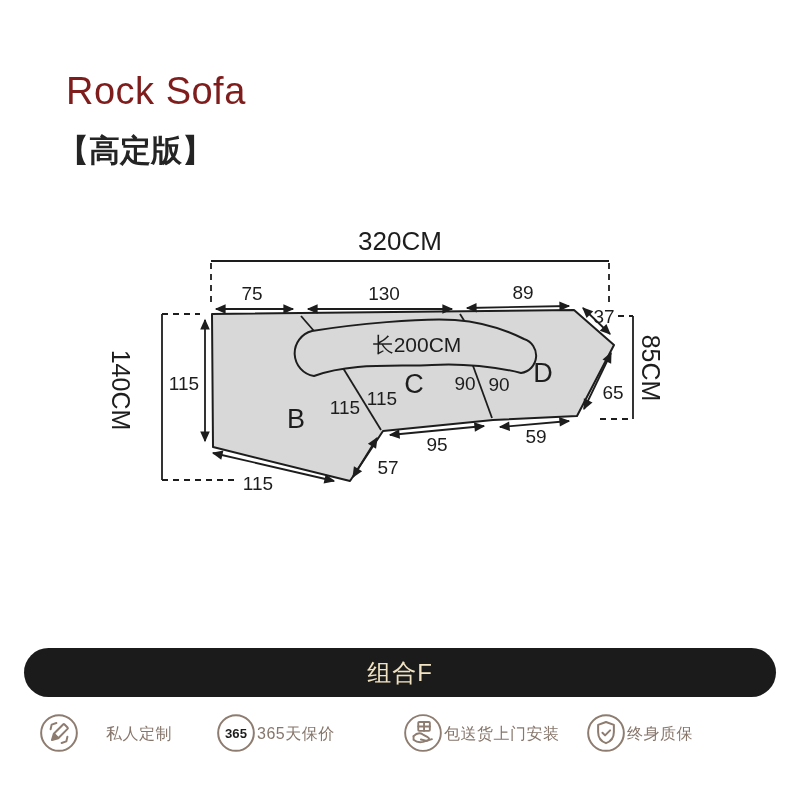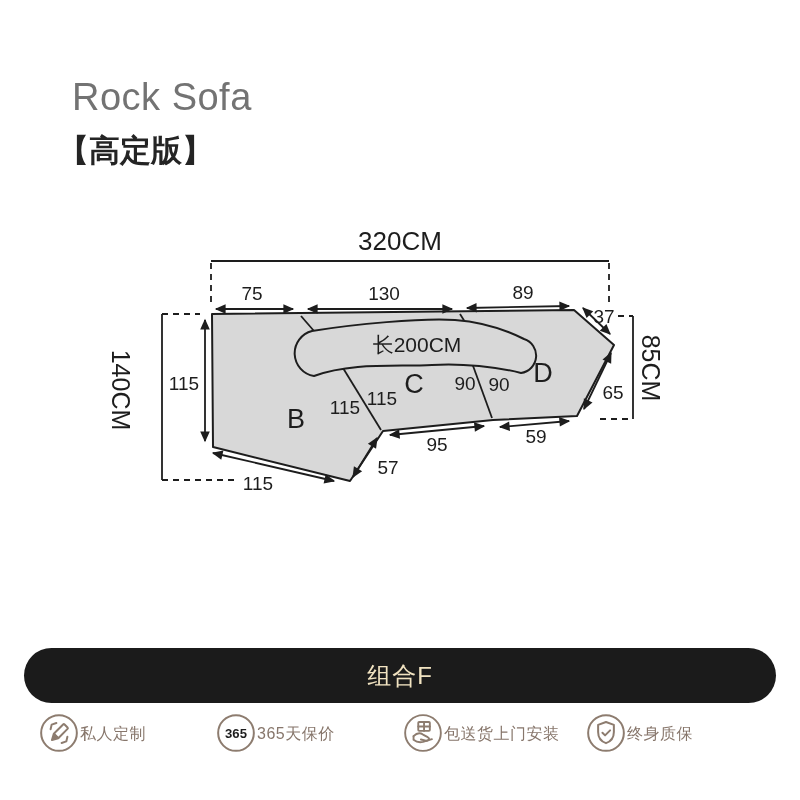--- a/index.html
+++ b/index.html
@@ -1,47 +1,47 @@
 <!DOCTYPE html>
 <html><head>
 <meta charset="utf-8">
 <style>
   html,body{margin:0;padding:0;}
   body{
     width:800px;height:800px;position:relative;background:#ffffff;
     font-family:"Liberation Sans", sans-serif;color:#222;overflow:hidden;
   }
   .page-title{
-    position:absolute;left:58px;top:62px;margin:14px;
-    font-size:38px;font-weight:500;color:#737373;letter-spacing:.5px;
+    position:absolute;left:58px;top:62px;margin:8px;
+    font-size:38px;font-weight:500;color:#7f1d1d;letter-spacing:.5px;
   }
   .page-subtitle{
     position:absolute;left:50px;top:122px;margin:8px;
     font-size:31px;font-weight:600;color:#242424;
   }
   .diagram-svg{position:absolute;left:0;top:0;}
   .combo-pill{
-    position:absolute;left:24px;top:648px;width:752px;height:55px;
+    position:absolute;left:24px;top:648px;width:752px;height:49px;
     background:#1b1b1b;border-radius:28px;
     display:flex;align-items:center;justify-content:center;
     cursor:pointer;
   }
   .combo-pill span{
     color:#f1e3c1;font-size:24px;font-weight:500;letter-spacing:1px;
   }
   .footer{position:absolute;left:0;top:712px;width:800px;height:84px;}
   .footer-item{
     position:absolute;top:0;width:190px;
     display:flex;flex-direction:row;align-items:center;
   }
   .footer-item .ic{width:42px;height:42px;}
   .footer-item .lbl{
     margin-top:3px;font-size:16px;color:#87766b;letter-spacing:.5px;white-space:nowrap;
   }
-  .fi-1{left:38px;} .fi-2{left:215px;} .fi-3{left:402px;} .fi-4{left:585px;}
+  .fi-1{left:38px;gap:26px;} .fi-2{left:215px;} .fi-3{left:402px;} .fi-4{left:585px;}
   svg text{fill:#1d1d1d;}
 </style>
 </head>
 <body>
 
 <h1 class="page-title">Rock Sofa</h1>
 <h2 class="page-subtitle">【高定版】</h2>
 
 <svg class="diagram-svg" width="800" height="620" viewBox="0 0 800 620">
   <defs>

